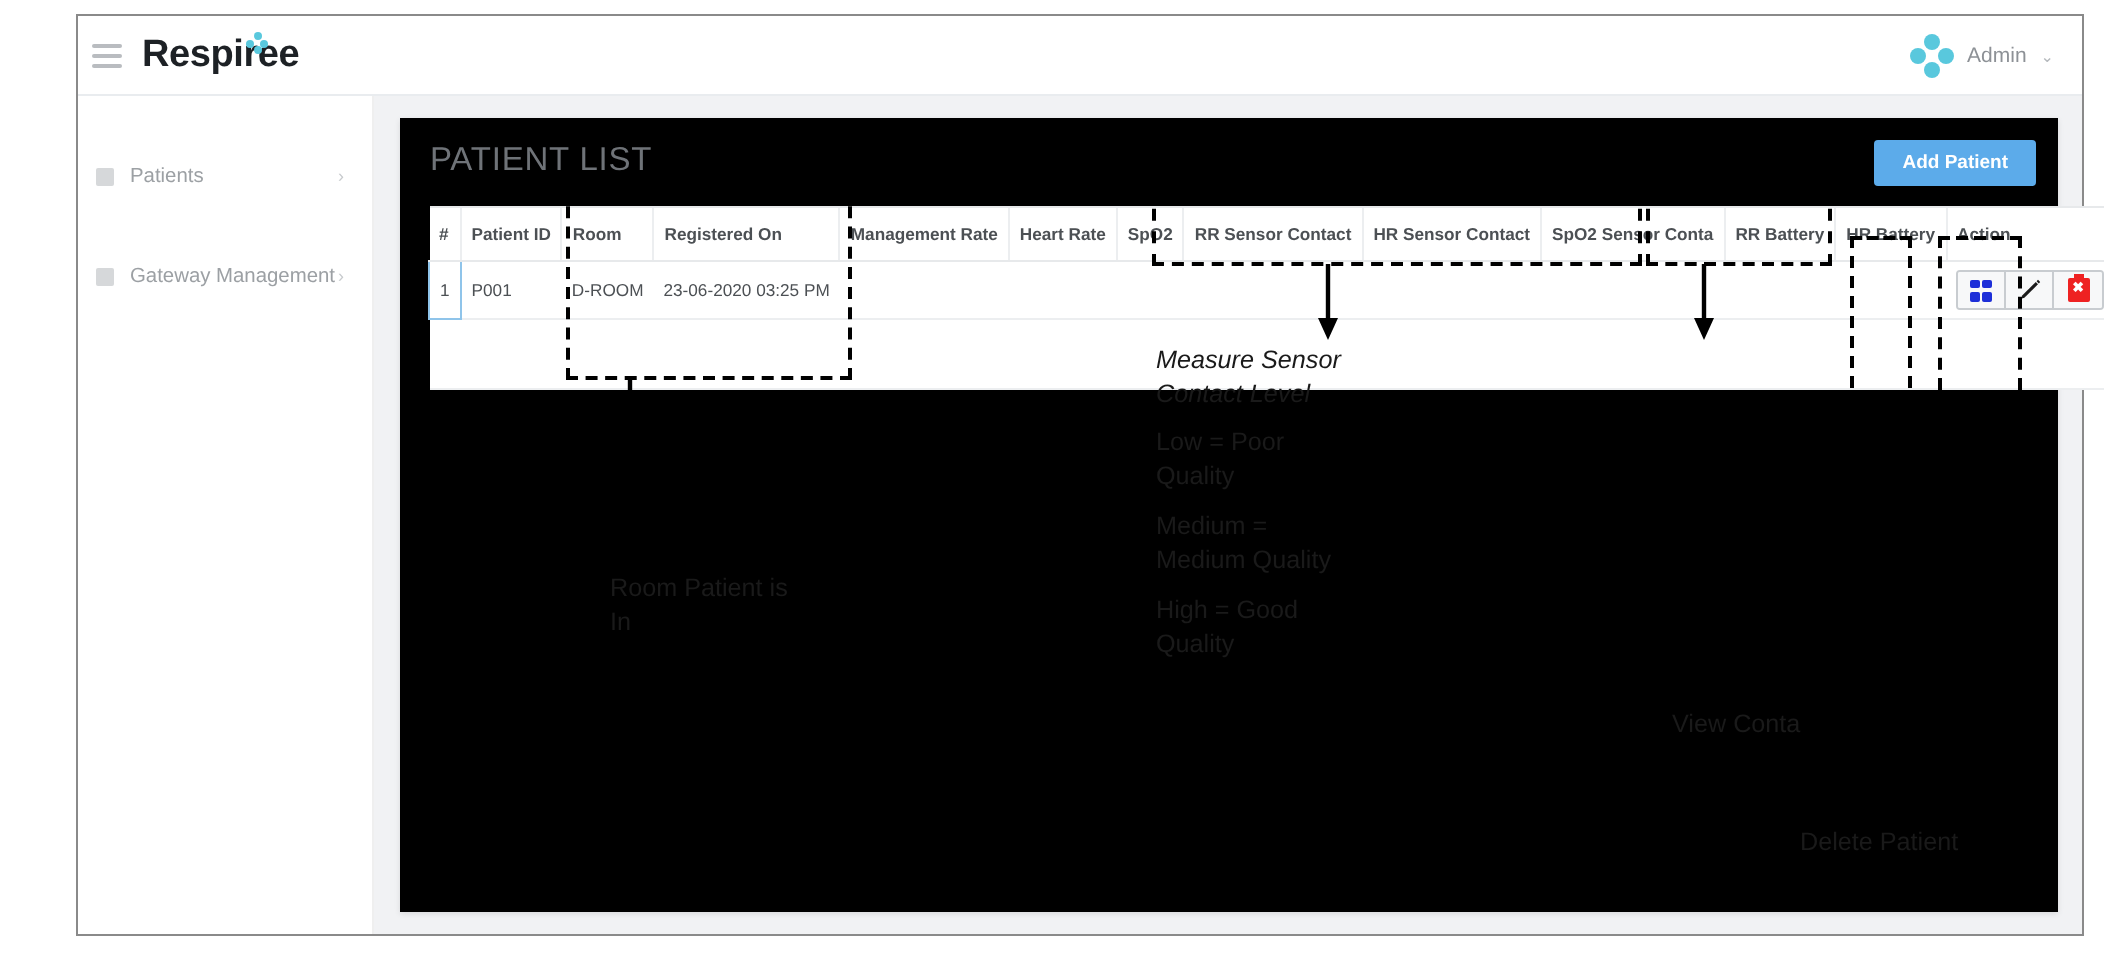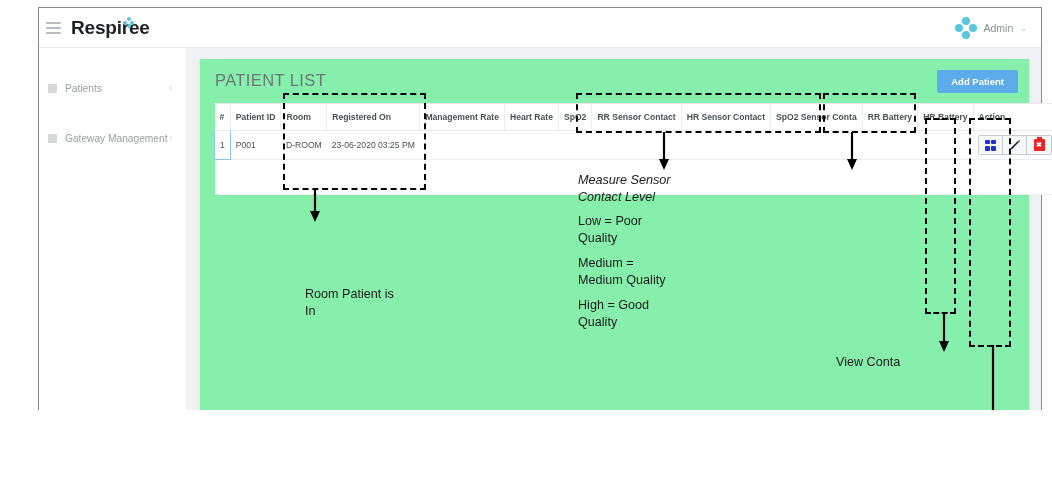--- a/index.html
+++ b/index.html
@@ -6,21 +6,21 @@
     margin: 0;
     padding: 0;
     background: #ffffff;
   }
   body {
     font-family: "Liberation Sans", sans-serif;
   }
   #screen {
     position: relative;
     width: 1052px;
-    height: 410px;
+    height: 479px;
     background: #ffffff;
     overflow: hidden;
   }
 
   
   .window-frame {
     position: absolute;
     left: 38px;
     top: 7px;
     width: 1004px;
@@ -155,21 +155,21 @@
     bottom: 0;
     background: #f1f2f4;
     box-sizing: border-box;
   }
   .card {
     position: absolute;
     left: 13px;
     top: 11px;
     right: 12px;
     bottom: 11px;
-    background: #86efac;
+    background: #000000;
     box-shadow: 0 1px 3px rgba(0,0,0,0.10);
   }
   .card-title {
     position: absolute;
     left: 15px;
     top: 12px;
     font-size: 16.5px;
     color: #6f7378;
     letter-spacing: 0.4px;
   }

